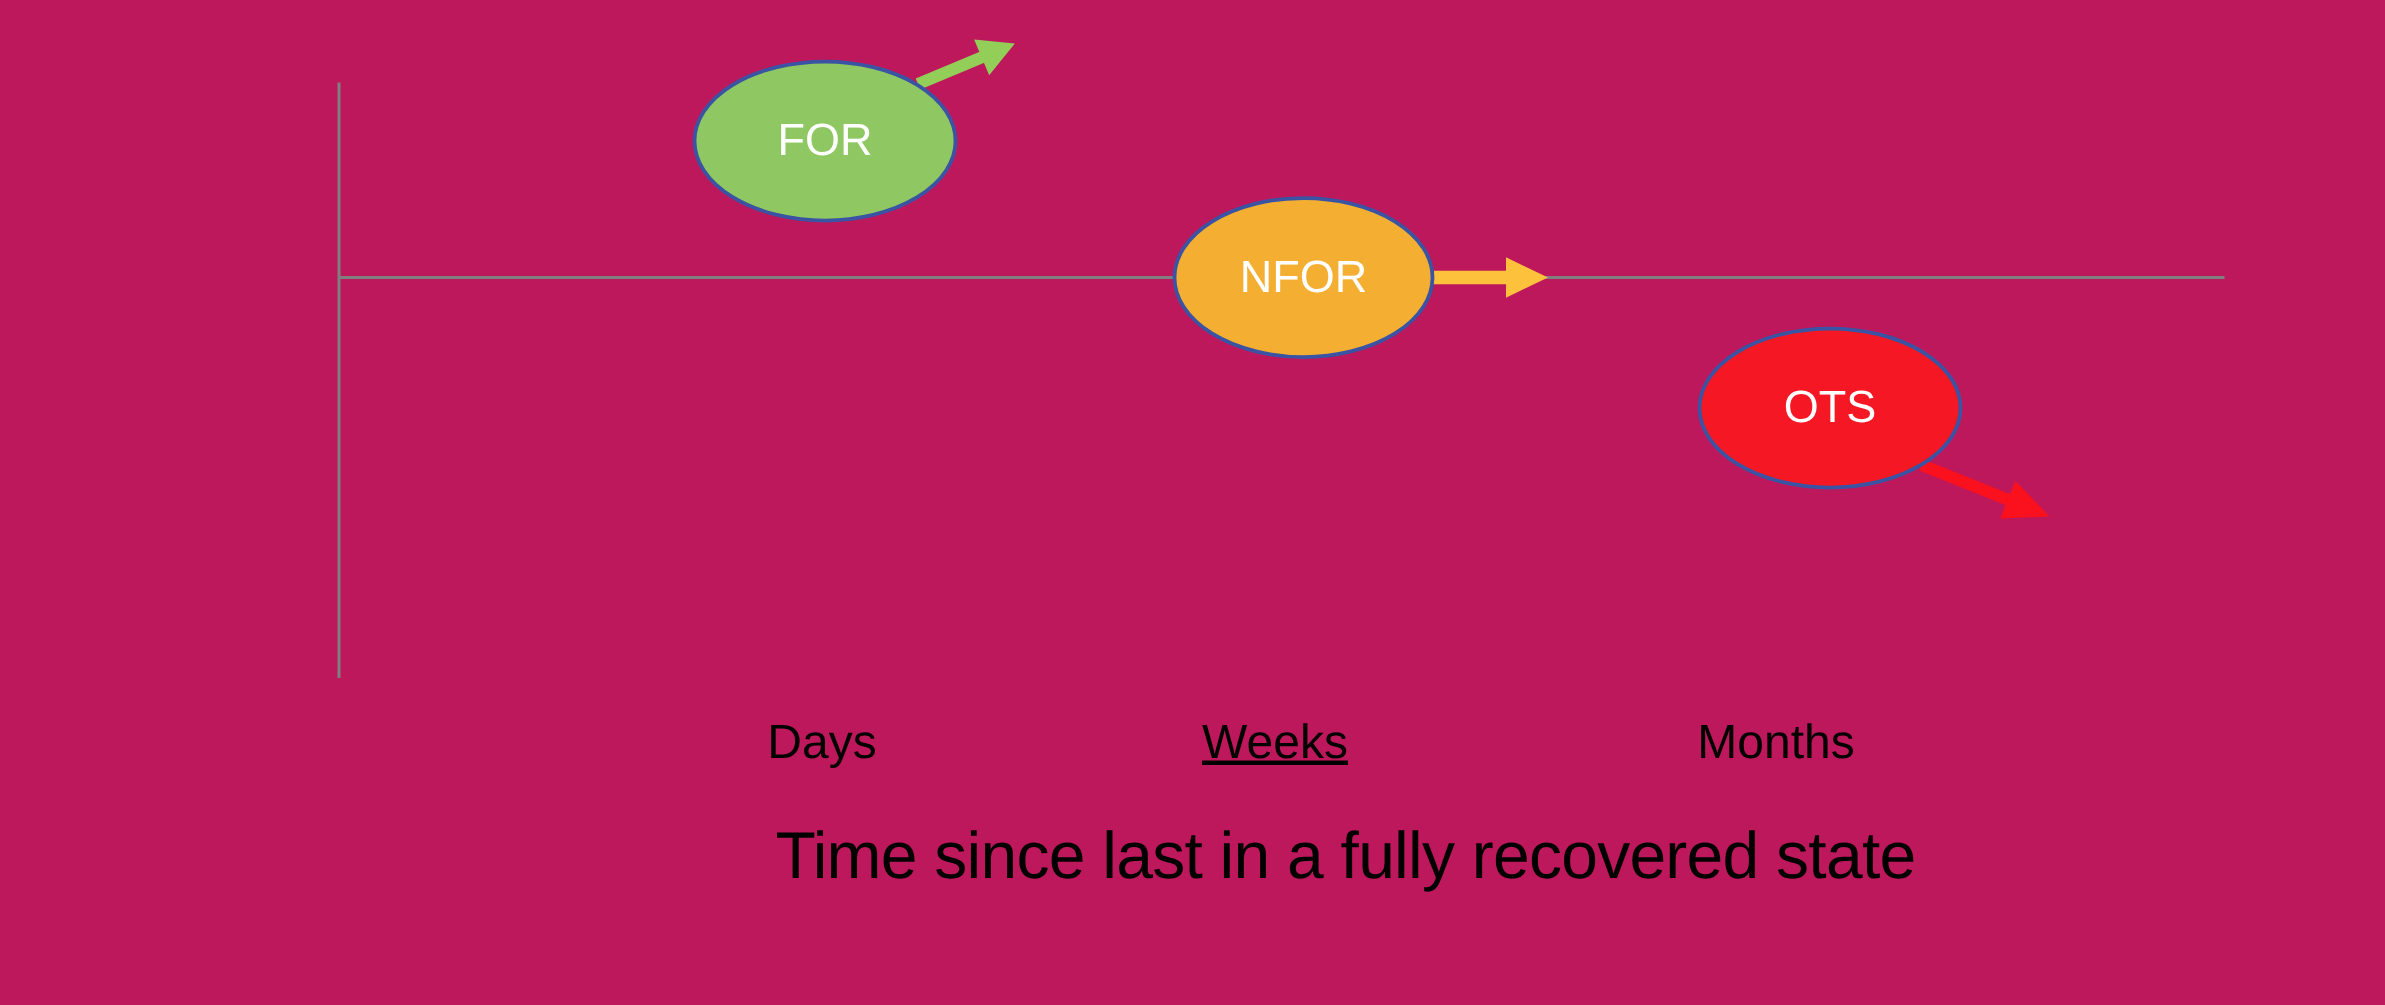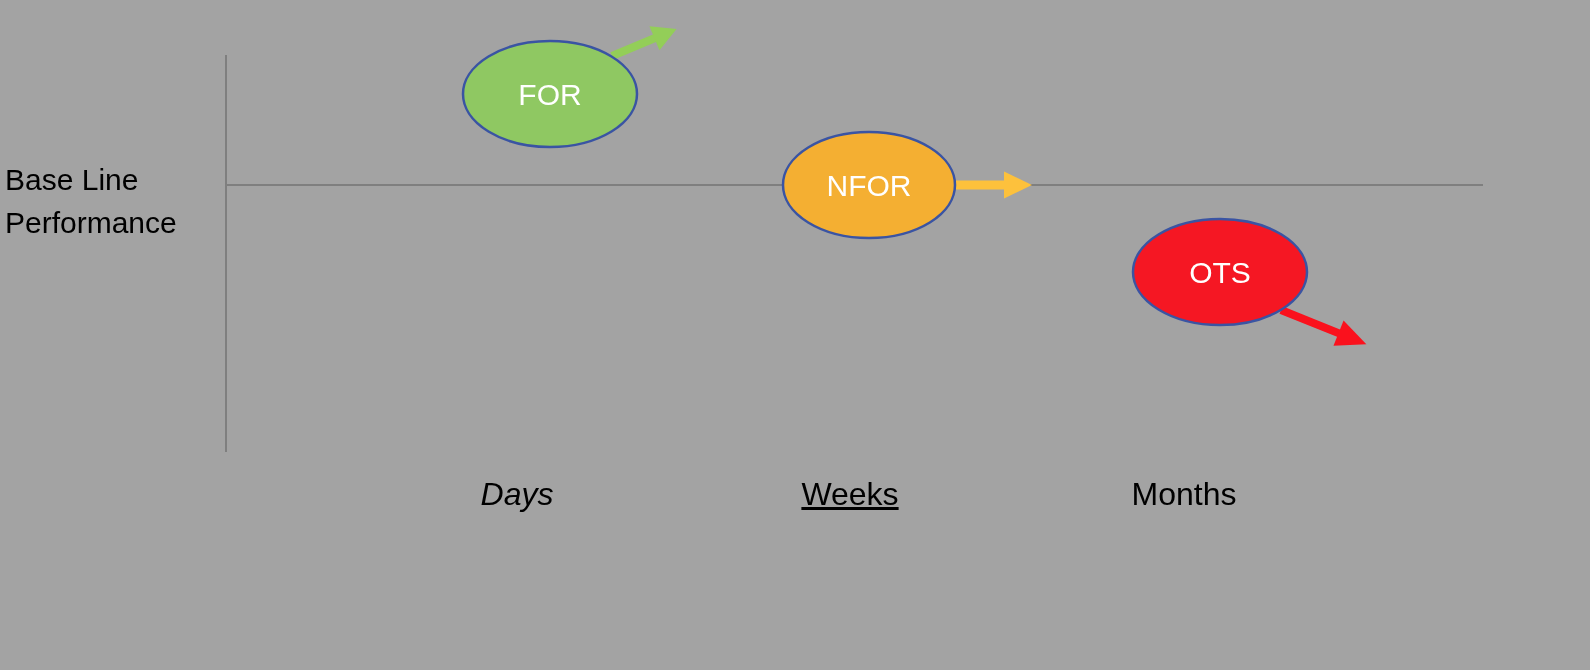--- a/index.html
+++ b/index.html
@@ -1,20 +1,20 @@
 <!DOCTYPE html>
 <html><head>
 <meta charset="utf-8">
 <style>
   html, body { margin: 0; padding: 0; background: #ffffff; }
   .canvas {
     position: relative;
     width: 1590px;
     height: 670px;
-    background: #a3a3a3;
+    background: #be185d;
     font-family: "Liberation Sans", sans-serif;
     overflow: hidden;
   }
   .diagram-svg {
     position: absolute;
     left: 0; top: 0;
     width: 1590px; height: 670px;
   }
   .node-label {
     font-family: "Liberation Sans", sans-serif;
@@ -30,21 +30,21 @@
     white-space: nowrap;
   }
   .x-label {
     position: absolute;
     top: 476px;
     transform: translateX(-50%);
     font-size: 32px;
     color: #000000;
     white-space: nowrap;
   }
-  .x-label-days   { left: 517px; font-style: italic; }
+  .x-label-days   { left: 548px; }
   .x-label-weeks  { left: 850px; text-decoration: underline; }
   .x-label-months { left: 1184px; }
   .axis-title {
     position: absolute;
     left: 897px;
     top: 546px;
     transform: translateX(-50%);
     font-size: 44px;
     letter-spacing: -0.5px;
     color: #000000;
@@ -79,23 +79,20 @@
     <ellipse cx="550" cy="94" rx="87" ry="53" stroke="#3A54A3" stroke-width="2.5" fill="#8FC862"></ellipse>
     <text class="node-label" x="550" y="94" text-anchor="middle" dominant-baseline="central" fill="#FFFFFF">FOR</text>
 
     <ellipse cx="869" cy="185" rx="86" ry="53" stroke="#3A54A3" stroke-width="2.5" fill="#F4AF32"></ellipse>
     <text class="node-label" x="869" y="185" text-anchor="middle" dominant-baseline="central" fill="#FFFFFF">NFOR</text>
 
     <ellipse cx="1220" cy="272" rx="87" ry="53" stroke="#3A54A3" stroke-width="2.5" fill="#F51723"></ellipse>
     <text class="node-label" x="1220" y="272" text-anchor="middle" dominant-baseline="central" fill="#FFFFFF">OTS</text>
   </svg>
 
-  <div class="y-axis-label">
-    <div>Base Line</div>
-    <div>Performance</div>
-  </div>
 
   <div class="x-label x-label-days">Days</div>
   <div class="x-label x-label-weeks">Weeks</div>
   <div class="x-label x-label-months">Months</div>
 
+  <div class="axis-title">Time since last in a fully recovered state</div>
 
 </div>
 
 </body></html>

